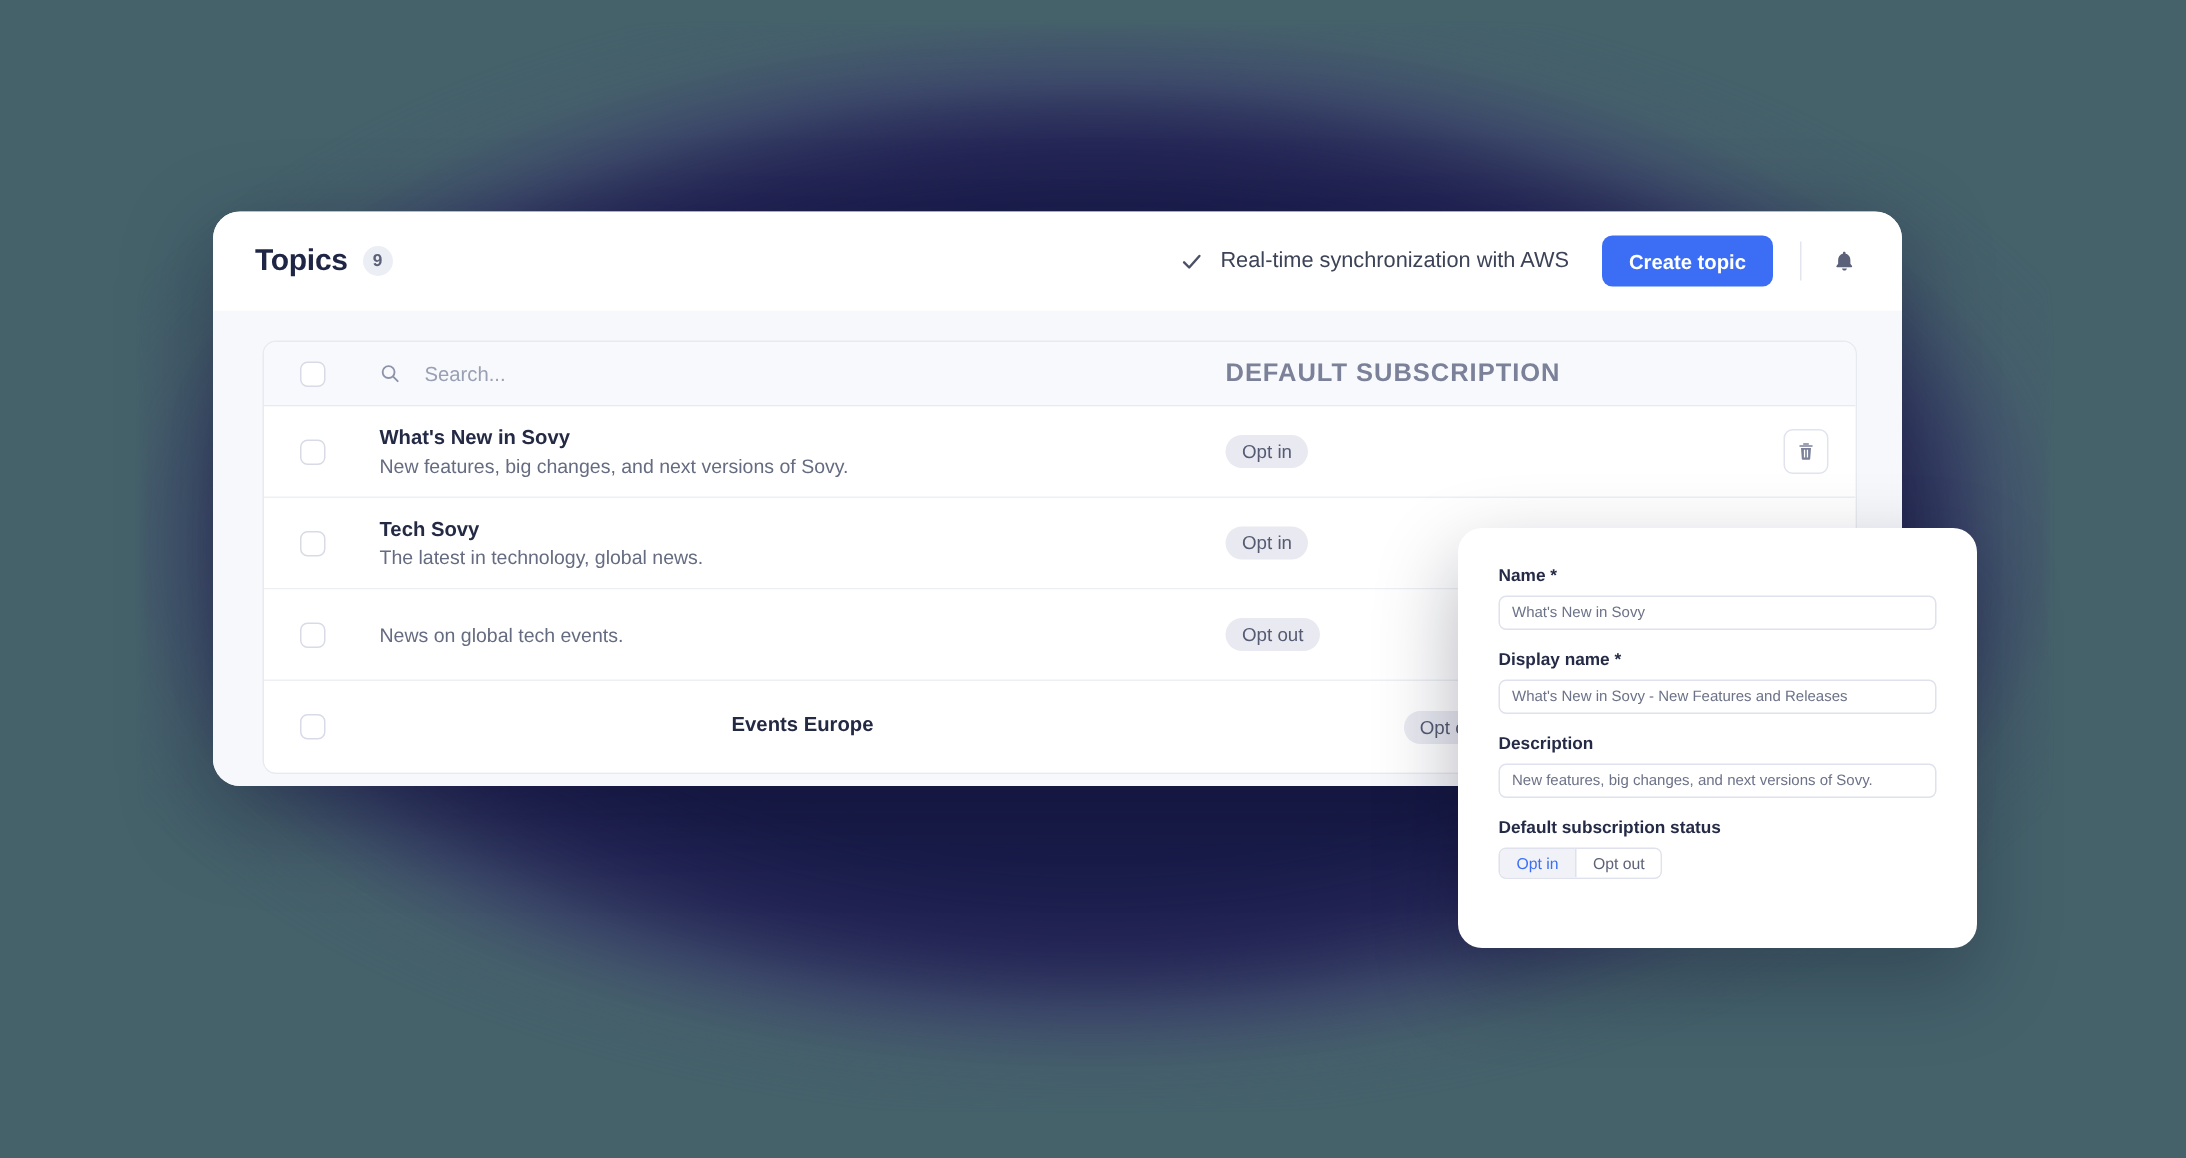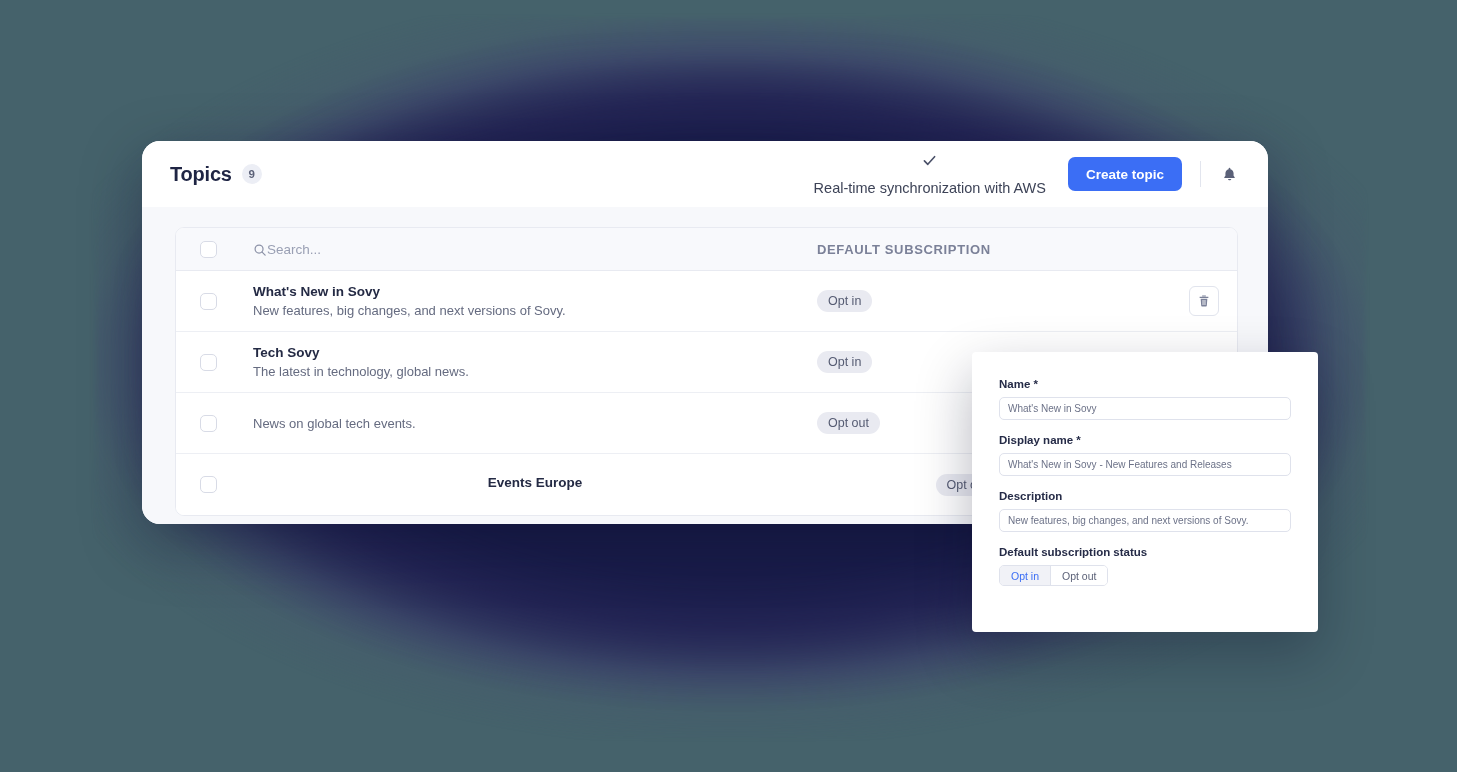--- a/index.html
+++ b/index.html
@@ -102,21 +102,20 @@
     display: flex;
     align-items: center;
     gap: 0;
   }
 
   .sync-status {
     display: flex;
     align-items: center;
     gap: 11px;
     margin-right: 22px;
-    flex-direction: column;
   }
 
   .check-icon { width: 17px; height: 17px; display:block; }
 
   .sync-text {
     font-size: 14.5px;
     color: #3d4357;
   }
 
   .create-btn {
@@ -196,22 +195,22 @@
     height: 17px;
     border: 1.5px solid #d8dbe6;
     border-radius: 5px;
     background: #ffffff;
     cursor: pointer;
   }
 
   .cell-search {
     flex: 1;
     display: flex;
-    align-items: flex-end;
-    gap: 0;
+    align-items: center;
+    gap: 16px;
     padding-left: 12px;
   }
 
   .search-icon { width: 14px; height: 14px; display:block; }
 
   .search-input {
     border: none;
     outline: none;
     background: transparent;
     font-size: 13.5px;
@@ -234,21 +233,21 @@
   }
 
   .topic-desc {
     font-size: 13px;
     color: #656b80;
   }
 
   .col-head {
     width: 300px;
     flex: 0 0 300px;
-    font-size: 13px;
+    font-size: 17px;
     font-weight: bold;
     letter-spacing: 0.65px;
     color: #7b8198;
   }
 
   .cell-sub {
     width: 300px;
     flex: 0 0 300px;
   }
 
@@ -285,21 +284,21 @@
   .trash-icon { width: 14px; height: 14px; display:block; }
 
   
   #edit-modal {
     position: absolute;
     left: 972px;
     top: 352px;
     width: 346px;
     height: 280px;
     background: #ffffff;
-    border-radius: 4px;
+    border-radius: 16px;
     box-shadow: 0 22px 55px rgba(10,12,40,0.30);
     padding: 26px 27px 0 27px;
   }
 
   .field { margin-bottom: 14px; }
 
   .field-label {
     font-size: 11.5px;
     font-weight: bold;
     color: #252b47;

